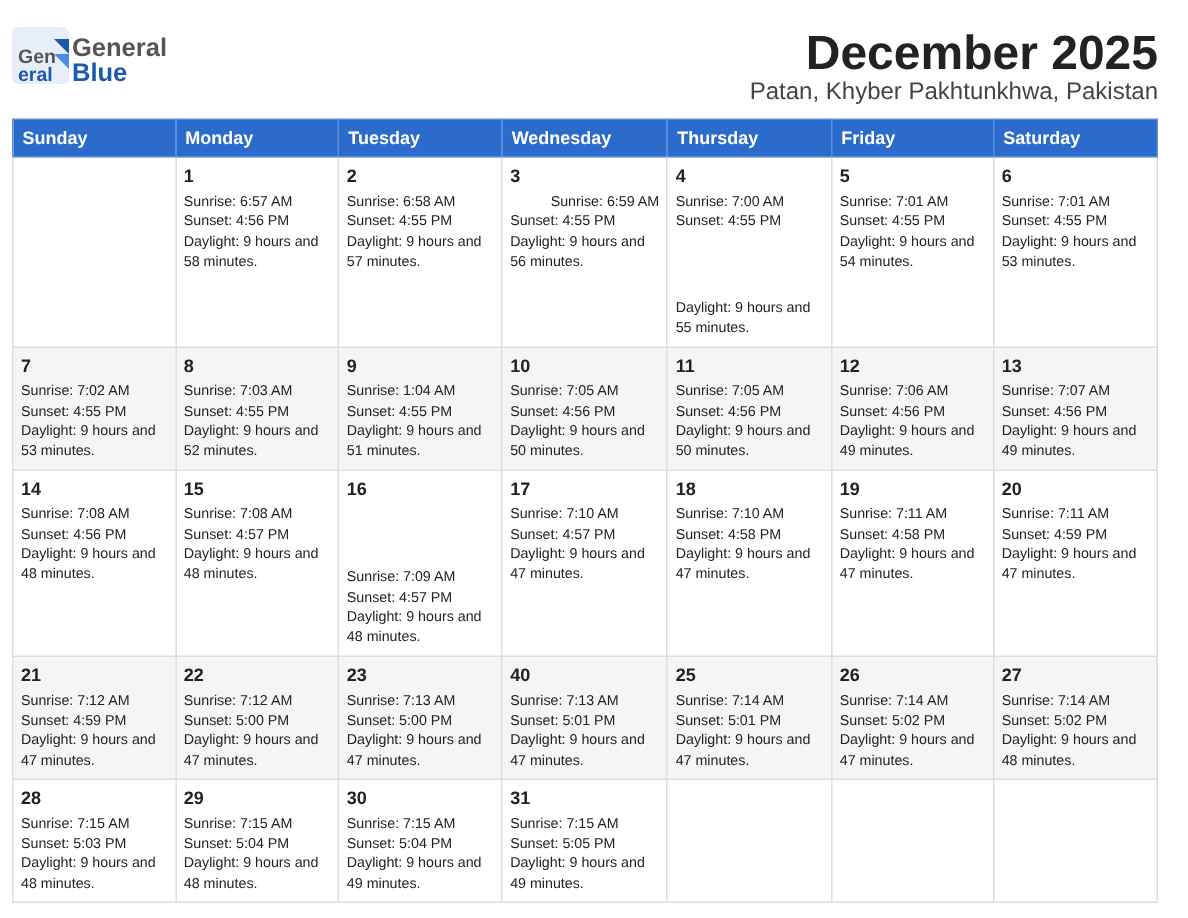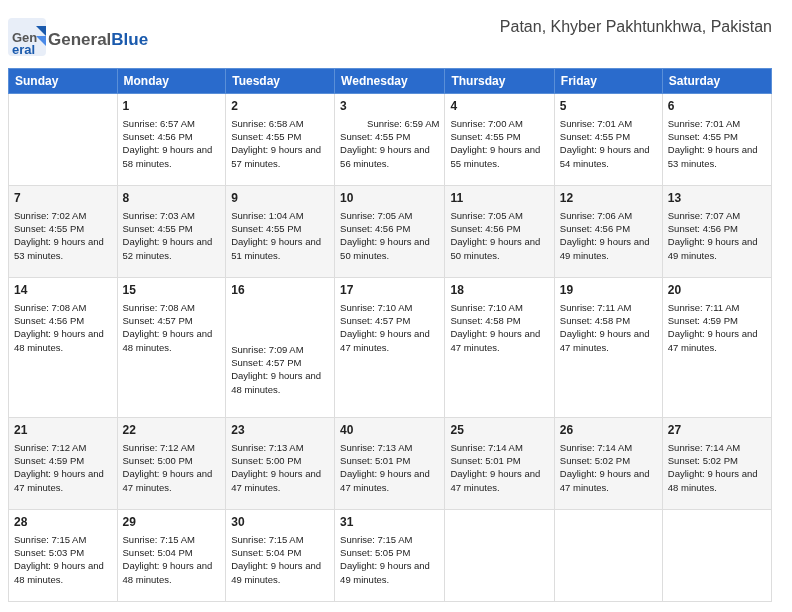--- a/index.html
+++ b/index.html
@@ -78,21 +78,21 @@
     .empty-cell {
       background: #fff;
     }
     .logo-wrapper {
       display: flex;
       align-items: center;
       gap: 2px;
     }
     .logo-name {
       display: flex;
-      flex-direction: row;
+      flex-direction: column;
       line-height: 1;
     }
   </style>
 </head>
 <body>
 
 <div class="page">
   <div class="header">
     <div class="logo-wrapper">
       <div>
@@ -103,20 +103,21 @@
           <polygon points="28,8 38,8 38,18" fill="#1a5aad"></polygon>
           <polygon points="28,18 38,18 38,28" fill="#4a8ae8"></polygon>
         </svg>
       </div>
       <div class="logo-name">
         <span style="font-size:17px;font-weight:bold;color:#555;">General</span>
         <span style="font-size:17px;font-weight:bold;color:#1a5aad;">Blue</span>
       </div>
     </div>
     <div class="title-block">
+      <div class="month-title">December 2025</div>
       <div class="location-title">Patan, Khyber Pakhtunkhwa, Pakistan</div>
     </div>
   </div>
 
   <table>
     <thead>
       <tr>
       <th>Sunday</th>
           <th>Monday</th>
           <th>Tuesday</th>
@@ -144,21 +145,21 @@
           <td>
             <span class="day-num">3</span>
             <span style="display: block; text-align: right;">Sunrise: 6:59 AM</span>
             <span style="display: block;">Sunset: 4:55 PM</span>
             <span style="display: block;">Daylight: 9 hours and 56 minutes.</span>
           </td>
           <td>
             <span class="day-num">4</span>
             <span style="display: block;">Sunrise: 7:00 AM</span>
             <span style="display: block;">Sunset: 4:55 PM</span>
-            <span style="display: block;">Daylight: 9 hours and 55 minutes.</span>
+            <span style="display: block; margin-top: 44px;">Daylight: 9 hours and 55 minutes.</span>
           </td>
           <td>
             <span class="day-num">5</span>
             <span style="display: block;">Sunrise: 7:01 AM</span>
             <span style="display: block;">Sunset: 4:55 PM</span>
             <span style="display: block;">Daylight: 9 hours and 54 minutes.</span>
           </td>
           <td>
             <span class="day-num">6</span>
             <span style="display: block;">Sunrise: 7:01 AM</span>

